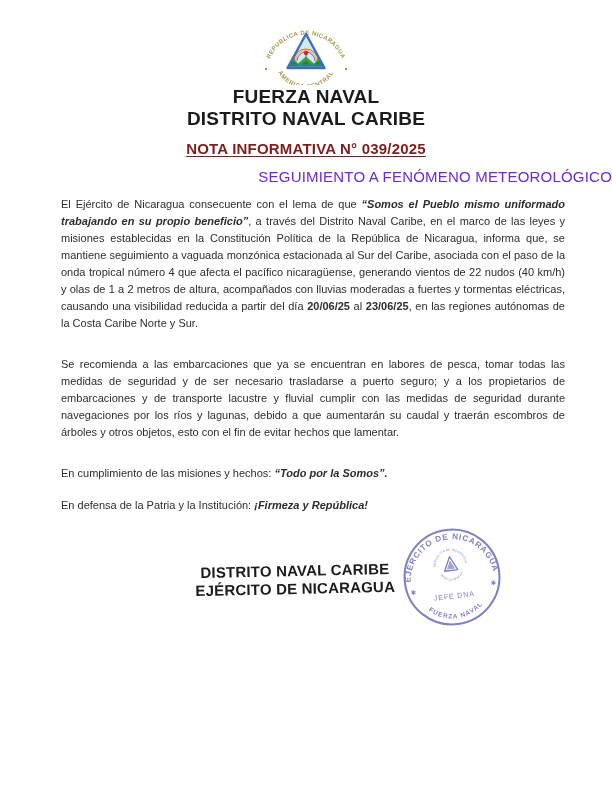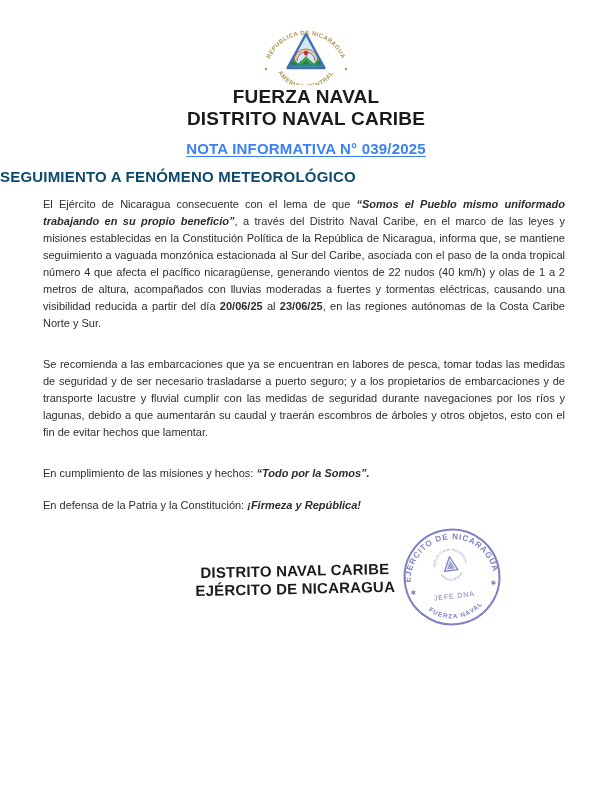--- a/index.html
+++ b/index.html
@@ -18,30 +18,30 @@
     width:106px;height:70px;
   }
   .org-title{
     position:absolute;top:86px;left:0;width:100%;
     text-align:center;font-size:19px;font-weight:bold;
     line-height:22px;color:#1b1b1b;letter-spacing:.2px;
   }
   .note-number{
     position:absolute;top:140px;left:0;width:100%;
     text-align:center;font-size:15px;font-weight:bold;
-    color:#3b82f6;letter-spacing:.2px;
+    color:#7f1d1d;letter-spacing:.2px;
   }
   .note-number span{text-decoration:underline;text-underline-offset:2px;}
   .subject{
     position:absolute;top:168px;left:0;width:100%;
-    text-align:left;font-size:15px;font-weight:bold;
-    color:#0c4a6e;letter-spacing:.2px;
+    text-align:right;font-size:15px;font-weight:normal;
+    color:#6d28d9;letter-spacing:.2px;
   }
   .doc-body{
-    position:absolute;top:196px;left:43px;right:47px;
+    position:absolute;top:196px;left:61px;right:47px;
     font-size:11px;line-height:17px;text-align:justify;
     color:#2d2d2d;
   }
   .doc-body p{margin:0;}
   .doc-body p.gap16{margin-top:24px;}
   .doc-body p.gap15{margin-top:15px;}
   .doc-body p.gap14{margin-top:14px;}
   .b{font-weight:bold;}
   .i{font-style:italic;}
   .signature-block{
@@ -105,21 +105,21 @@
   <div class="note-number">
     <span>NOTA INFORMATIVA N° 039/2025</span>
   </div>
 
   <div class="subject">SEGUIMIENTO A FENÓMENO METEOROLÓGICO</div>
 
   <div class="doc-body">
     <p><span>El Ejército de Nicaragua consecuente con el lema de que </span><span class="b i">“Somos el Pueblo mismo uniformado trabajando en su propio beneficio”</span><span>, a través del Distrito Naval Caribe, en el marco de las leyes y misiones establecidas en la Constitución Política de la República de Nicaragua, informa que, se mantiene seguimiento a vaguada monzónica estacionada al Sur del Caribe, asociada con el paso de la onda tropical número 4 que afecta el pacífico nicaragüense, generando vientos de 22 nudos  (40 km/h) y olas de 1 a 2 metros de altura, acompañados con lluvias moderadas a fuertes y tormentas eléctricas, causando una visibilidad reducida a partir del día </span><span class="b">20/06/25</span><span> al </span><span class="b">23/06/25</span><span>, en las regiones autónomas de la Costa Caribe Norte y Sur.</span></p>
     <p class="gap16"><span>Se recomienda a las embarcaciones que ya se encuentran en labores de pesca, tomar todas las medidas de seguridad y de ser necesario trasladarse a puerto seguro; y a los propietarios de embarcaciones y de transporte lacustre y fluvial cumplir con las medidas de seguridad durante navegaciones por los ríos y lagunas, debido a que aumentarán su caudal y traerán escombros de árboles y otros objetos, esto con el fin de evitar hechos que lamentar.</span></p>
     <p class="gap16"><span>En cumplimiento de las misiones y hechos: </span><span class="b i">“Todo por la Somos”.</span></p>
-    <p class="gap15"><span>En defensa de la Patria y la Constitución: </span><span class="b i">¡Firmeza y República!</span></p>
+    <p class="gap15"><span>En defensa de la Patria y la Institución: </span><span class="b i">¡Firmeza y República!</span></p>
   </div>
 
   <div class="signature-block">
     <div>DISTRITO NAVAL CARIBE</div>
     <div>EJÉRCITO DE NICARAGUA</div>
   </div>
 
   <div class="stamp">
     <svg viewBox="0 0 100 100" width="102" height="102" aria-hidden="true">
       <defs>

